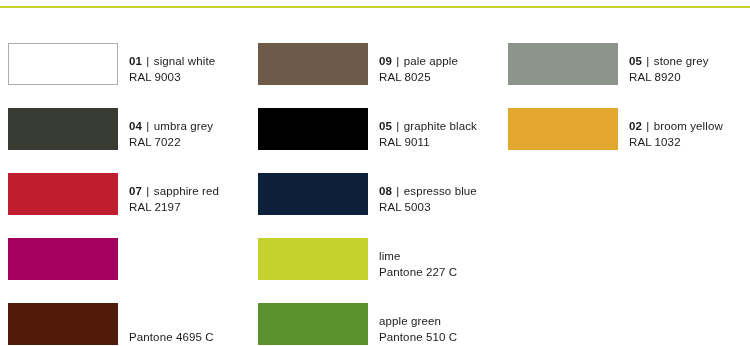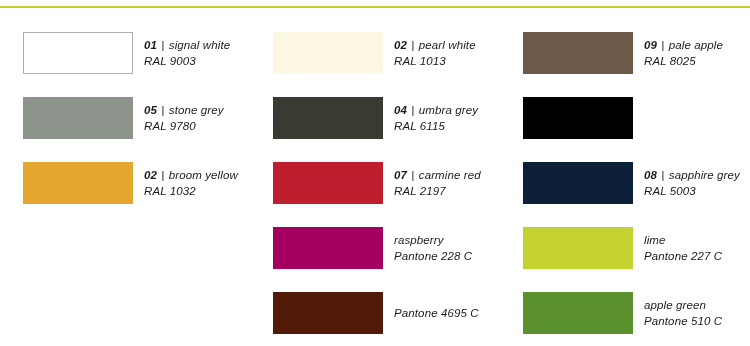--- a/index.html
+++ b/index.html
@@ -36,23 +36,22 @@
     left: 0;
     top: 20px;
     width: 750px;
     display: grid;
     grid-template-columns: 250px 250px 250px;
     grid-auto-rows: 65px;
   }
 
   .swatch-cell {
     display: flex;
-    align-items: center;
-    padding-left: 23px;
-    font-style: italic;
+    align-items: flex-end;
+    padding-left: 8px;
   }
   .swatch-cell.is-empty { visibility: hidden; }
 
   .swatch-chip {
     width: 110px;
     height: 42px;
     flex: 0 0 110px;
     background: #ffffff;
   }
   .swatch-chip.has-outline {
@@ -95,84 +94,77 @@
   <div id="top-rule" style="background: rgb(195, 210, 46);"></div>
   <div id="swatch-grid">
       <div class="swatch-cell">
         <div class="swatch-chip has-outline" style="background: rgb(255, 255, 255);"></div>
         <div class="swatch-text">
           <span class="swatch-line1"><span class="chip-index">01</span> <span class="chip-sep">|</span> <span class="chip-name">signal white</span></span>
           <span class="swatch-line2">RAL 9003</span>
         </div>
       </div>
       <div class="swatch-cell">
-        <div class="swatch-chip" style="background: rgb(253, 248, 227);"></div>
-        <div class="swatch-text">
-          <span class="swatch-line1"><span class="chip-index">02</span> <span class="chip-sep">|</span> <span class="chip-name">pearl white</span></span>
-          <span class="swatch-line2">RAL 1013</span>
-        </div>
-      </div>
-      <div class="swatch-cell">
         <div class="swatch-chip" style="background: rgb(110, 90, 73);"></div>
         <div class="swatch-text">
           <span class="swatch-line1"><span class="chip-index">09</span> <span class="chip-sep">|</span> <span class="chip-name">pale apple</span></span>
           <span class="swatch-line2">RAL 8025</span>
         </div>
       </div>
       <div class="swatch-cell">
         <div class="swatch-chip" style="background: rgb(141, 148, 140);"></div>
         <div class="swatch-text">
           <span class="swatch-line1"><span class="chip-index">05</span> <span class="chip-sep">|</span> <span class="chip-name">stone grey</span></span>
-          <span class="swatch-line2">RAL 9780</span>
+          <span class="swatch-line2">RAL 8920</span>
         </div>
       </div>
       <div class="swatch-cell">
         <div class="swatch-chip" style="background: rgb(56, 59, 49);"></div>
         <div class="swatch-text">
           <span class="swatch-line1"><span class="chip-index">04</span> <span class="chip-sep">|</span> <span class="chip-name">umbra grey</span></span>
-          <span class="swatch-line2">RAL 6115</span>
+          <span class="swatch-line2">RAL 7022</span>
         </div>
       </div>
       <div class="swatch-cell">
         <div class="swatch-chip" style="background: rgb(0, 0, 0);"></div>
+        <div class="swatch-text">
+          <span class="swatch-line1"><span class="chip-index">05</span> <span class="chip-sep">|</span> <span class="chip-name">graphite black</span></span>
+          <span class="swatch-line2">RAL 9011</span>
+        </div>
       </div>
       <div class="swatch-cell">
         <div class="swatch-chip" style="background: rgb(227, 166, 46);"></div>
         <div class="swatch-text">
           <span class="swatch-line1"><span class="chip-index">02</span> <span class="chip-sep">|</span> <span class="chip-name">broom yellow</span></span>
           <span class="swatch-line2">RAL 1032</span>
         </div>
       </div>
       <div class="swatch-cell">
         <div class="swatch-chip" style="background: rgb(191, 30, 46);"></div>
         <div class="swatch-text">
-          <span class="swatch-line1"><span class="chip-index">07</span> <span class="chip-sep">|</span> <span class="chip-name">carmine red</span></span>
+          <span class="swatch-line1"><span class="chip-index">07</span> <span class="chip-sep">|</span> <span class="chip-name">sapphire red</span></span>
           <span class="swatch-line2">RAL 2197</span>
         </div>
       </div>
       <div class="swatch-cell">
         <div class="swatch-chip" style="background: rgb(13, 32, 57);"></div>
         <div class="swatch-text">
-          <span class="swatch-line1"><span class="chip-index">08</span> <span class="chip-sep">|</span> <span class="chip-name">sapphire grey</span></span>
+          <span class="swatch-line1"><span class="chip-index">08</span> <span class="chip-sep">|</span> <span class="chip-name">espresso blue</span></span>
           <span class="swatch-line2">RAL 5003</span>
         </div>
       </div>
       <div class="swatch-cell is-empty">
         <div class="swatch-chip" style="background: rgb(255, 255, 255);"></div>
         <div class="swatch-text">
           <span class="swatch-line1"><span class="chip-name"></span></span>
           <span class="swatch-line2"></span>
         </div>
       </div>
       <div class="swatch-cell">
         <div class="swatch-chip" style="background: rgb(163, 0, 96);"></div>
-        <div class="swatch-text">
-          <span class="swatch-line1"><span class="chip-name">raspberry</span></span>
-          <span class="swatch-line2">Pantone 228 C</span>
-        </div>
       </div>
       <div class="swatch-cell">
         <div class="swatch-chip" style="background: rgb(195, 210, 46);"></div>
         <div class="swatch-text">
           <span class="swatch-line1"><span class="chip-name">lime</span></span>
           <span class="swatch-line2">Pantone 227 C</span>
         </div>
       </div>
       <div class="swatch-cell is-empty">
         <div class="swatch-chip" style="background: rgb(255, 255, 255);"></div>

